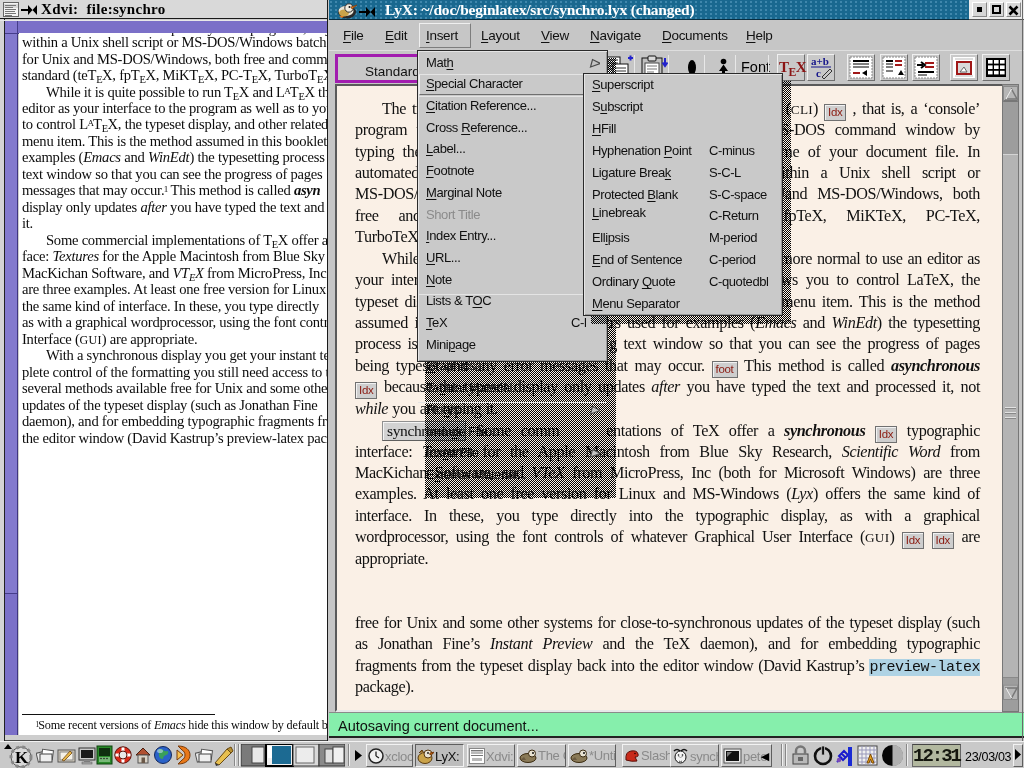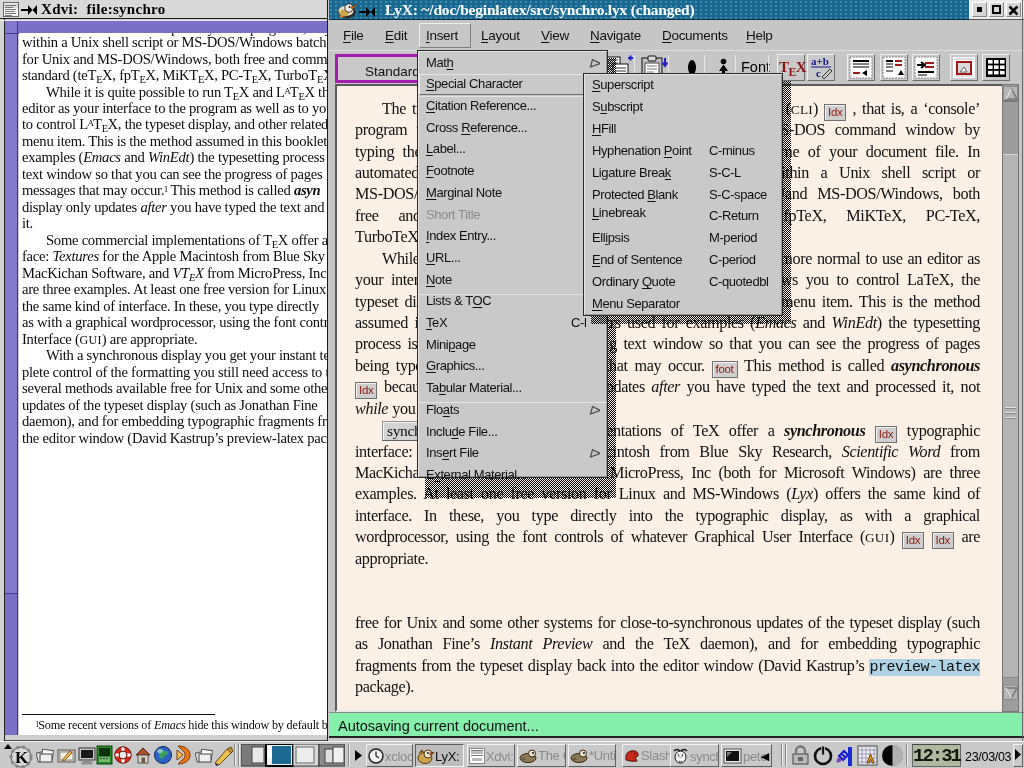--- a/index.html
+++ b/index.html
@@ -318,21 +318,21 @@
           <path d="M1 1 L6.5 11" stroke="#e8e8e8" stroke-width="1.5" fill="none"></path>
         </svg></div>
   </div>
   <div class="abs" id="lyx-status">
       <span>Autosaving current document...</span>
     </div>
   <div class="abs" id="lyx-redge"></div>
 </div>
 
 <div class="shadow" style="left:425px; top:58px; width:191px; height:440px;"></div>
-<div class="menu" id="menu-main" style="left:417px; top:50px; width:191px; height:428px;">
+<div class="menu" id="menu-main" style="left:417px; top:50px; width:191px; height:312px;">
   <span class="it" style="top:3.6px">Mat<u>h</u></span>
   <svg class="arr" style="left:171px; top:6.5px" width="13" height="11">
       <path d="M1.5 9 L11.5 5.5 L3.5 1.5 Z" fill="#c2c2c2" stroke="#4a4a4a" stroke-width="1.2"></path>
     </svg>
   <div id="hl-special" style="top:23.3px"></div>
   <span class="it" style="top:25.3px"><u>S</u>pecial Character</span>
   <span class="it" style="top:47.0px"><u>C</u>itation Reference...</span>
   <span class="it" style="top:68.7px">Cross <u>R</u>eference...</span>
   <span class="it" style="top:90.4px"><u>L</u>abel...</span>
   <span class="it" style="top:112.1px"><u>F</u>ootnote</span>

